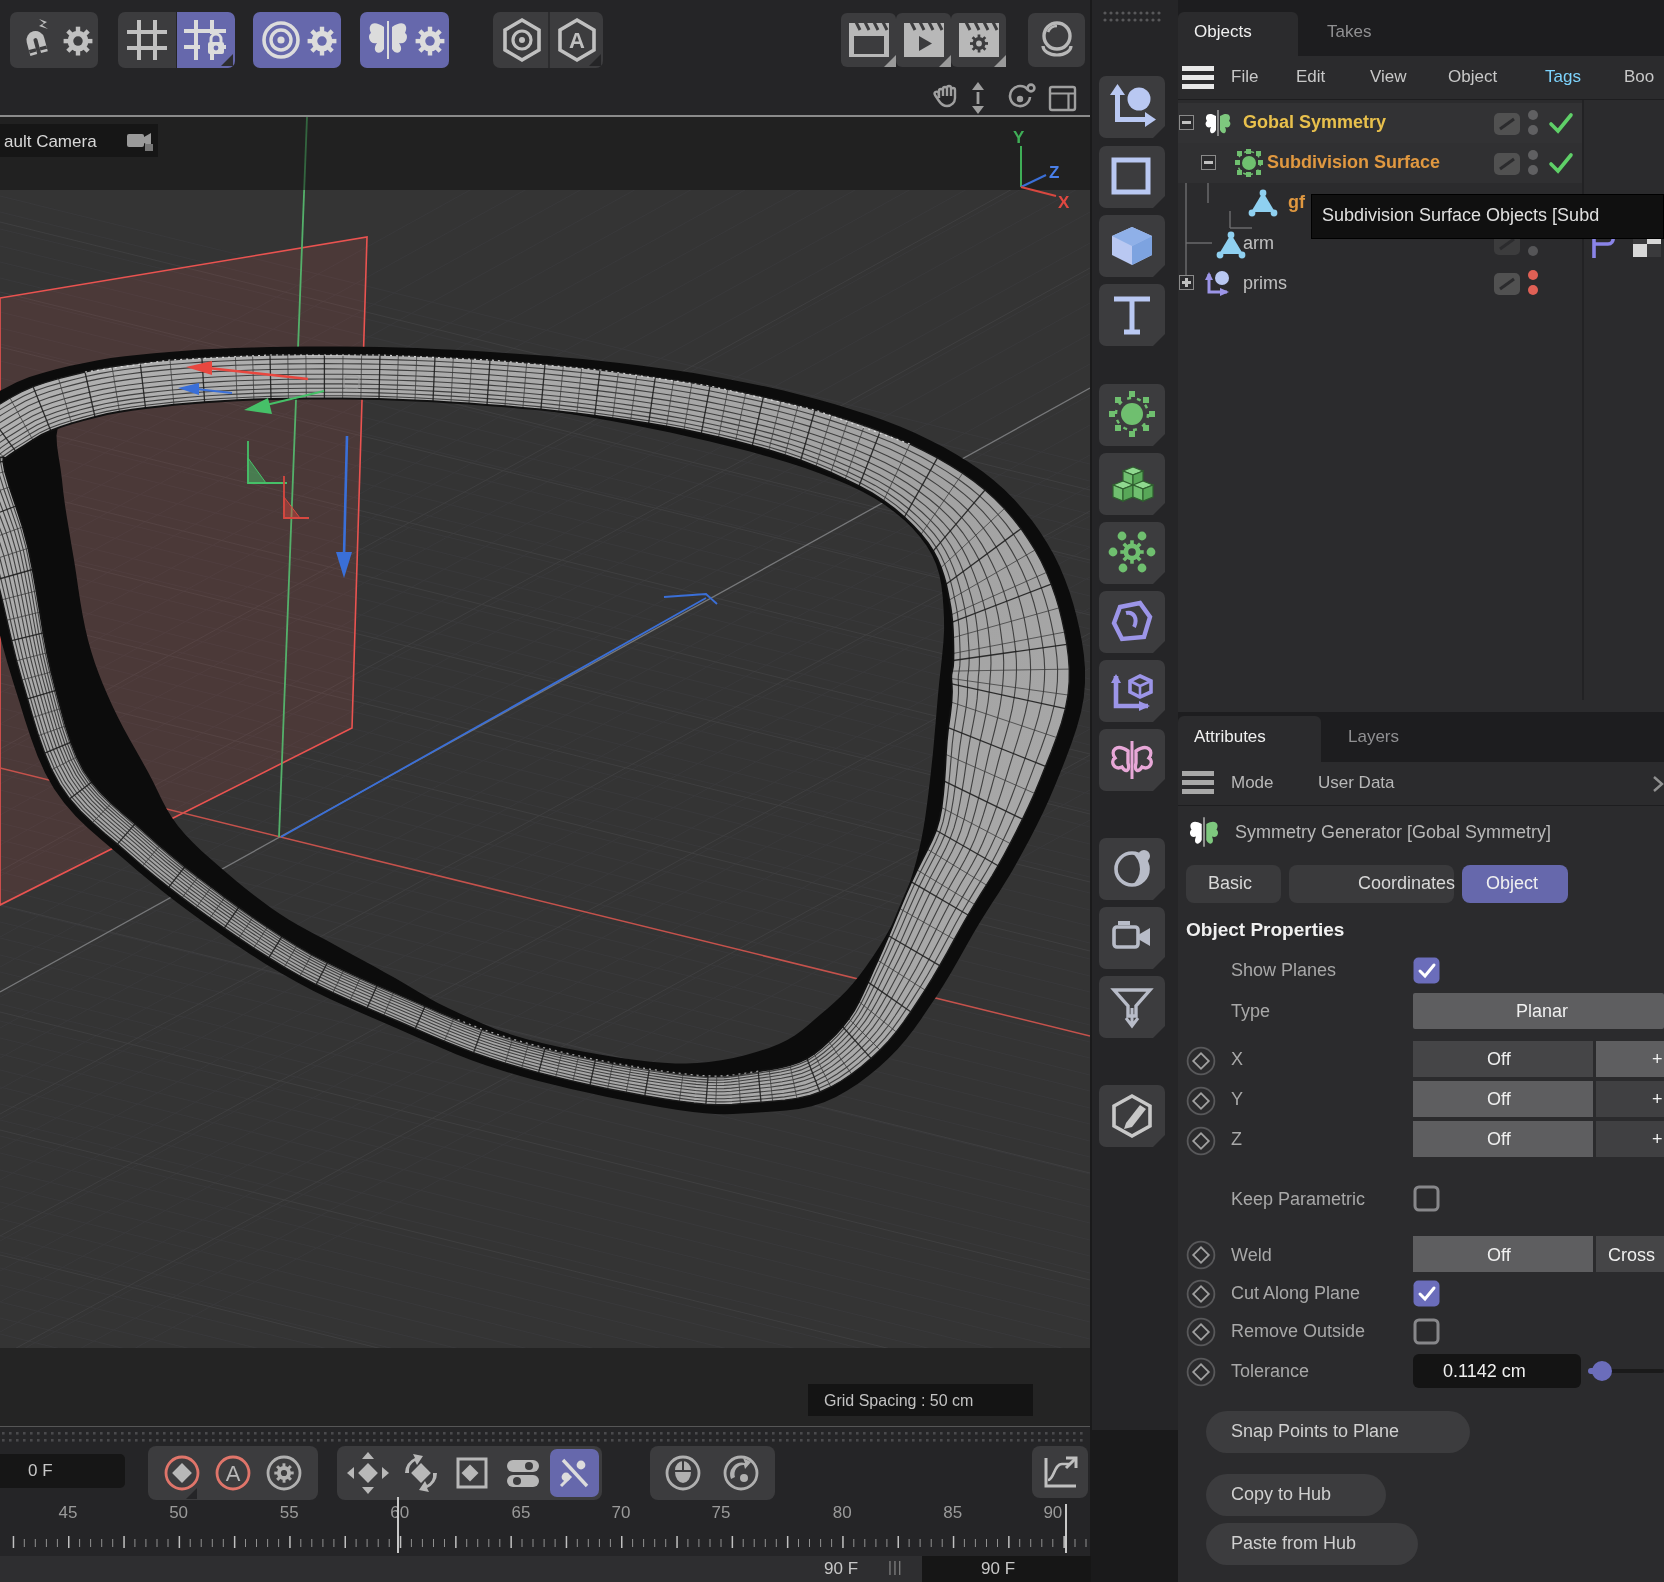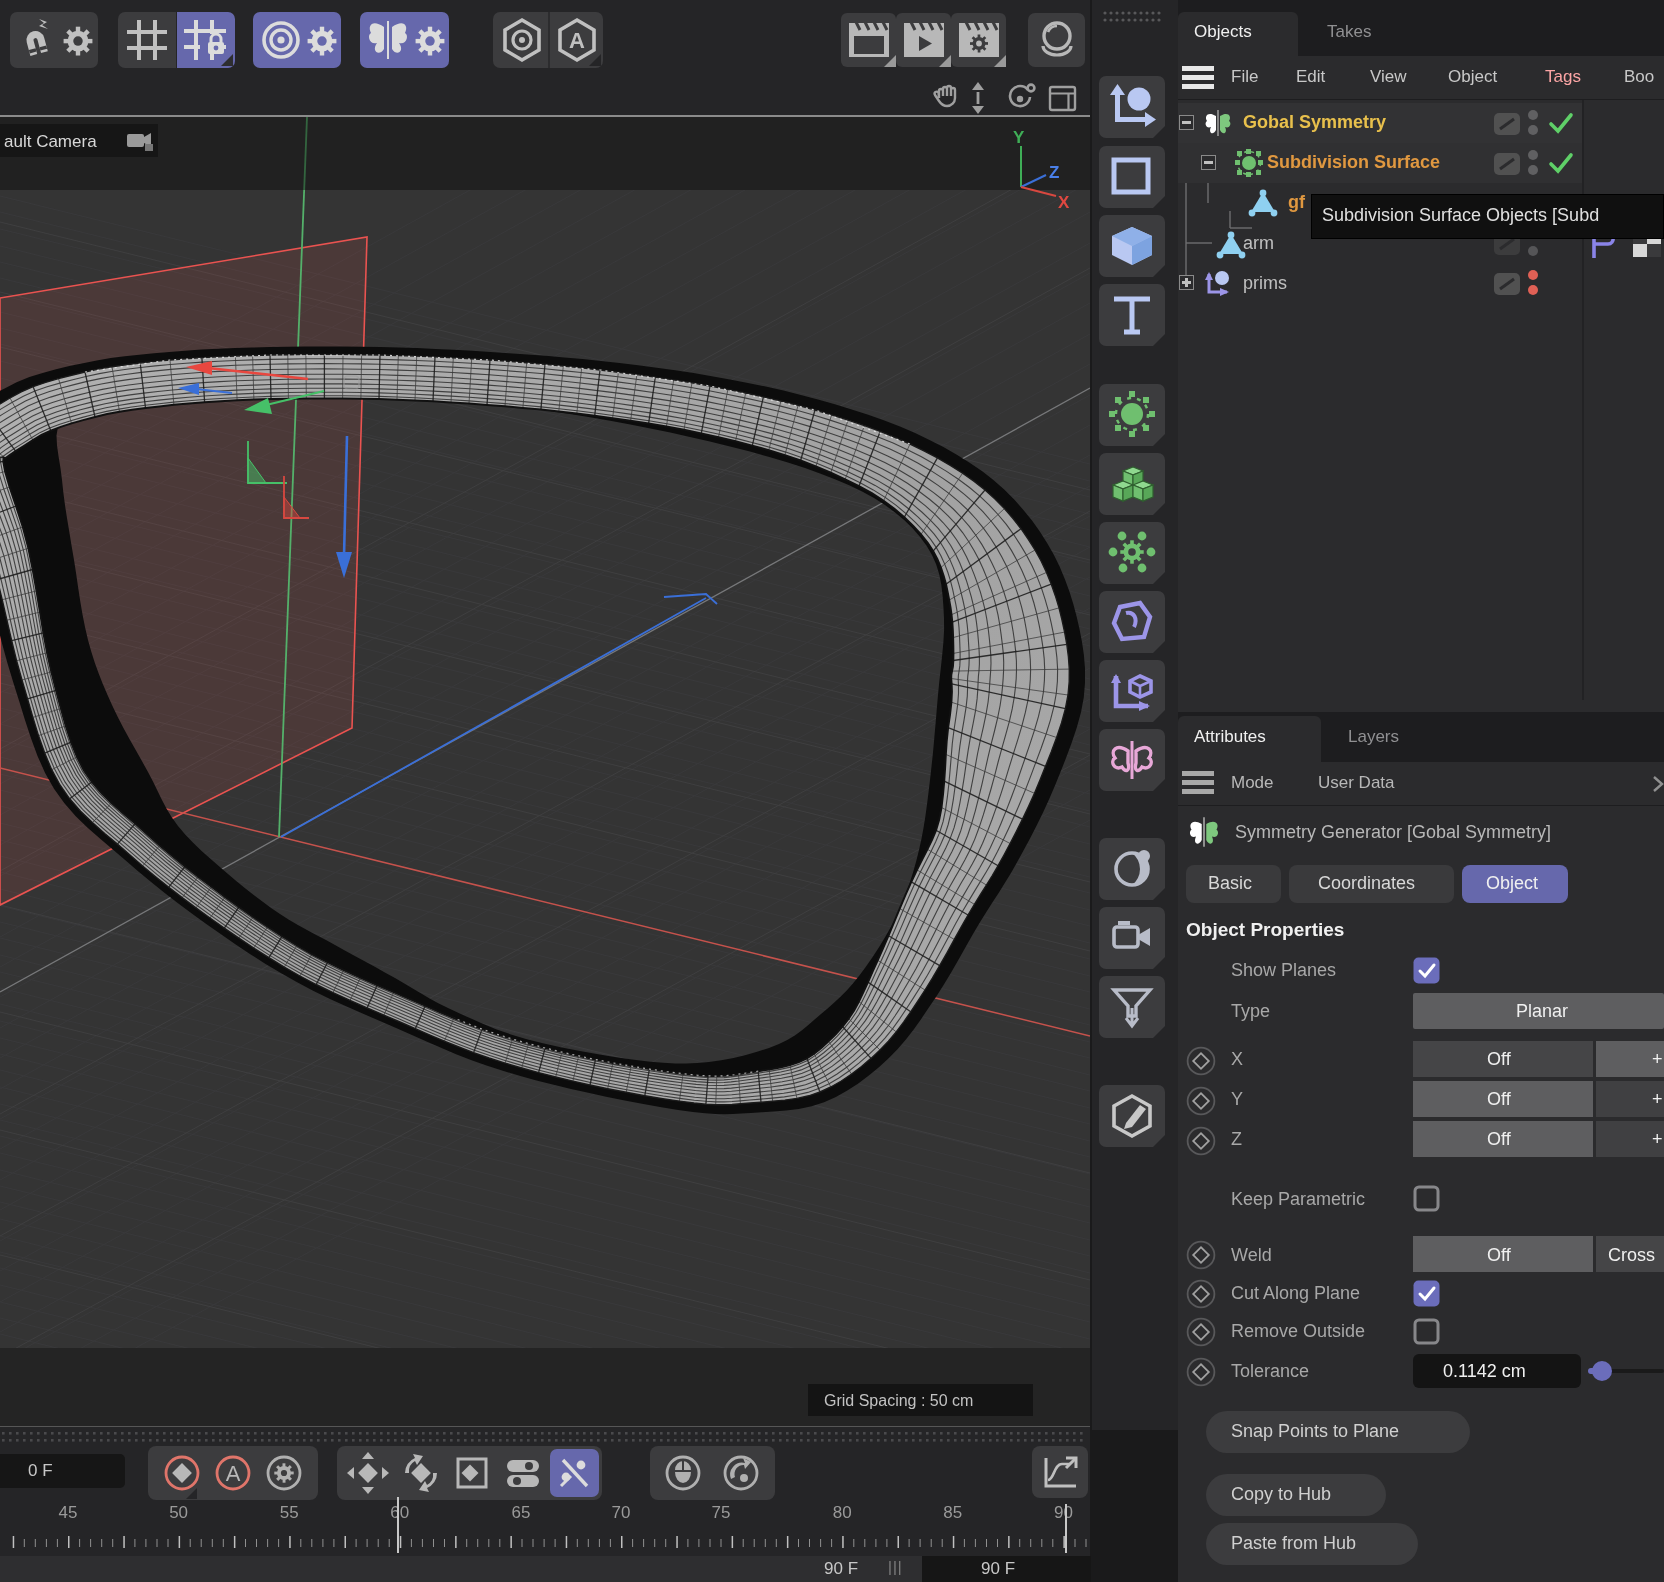--- a/index.html
+++ b/index.html
@@ -1063,21 +1063,21 @@
   </svg>
 <div class="txt" style="left:48.0px;top:1503px;width:40px;text-align:center;font-size:17px;color:#9a9a9a">45</div>
 <div class="txt" style="left:158.6px;top:1503px;width:40px;text-align:center;font-size:17px;color:#9a9a9a">50</div>
 <div class="txt" style="left:269.2px;top:1503px;width:40px;text-align:center;font-size:17px;color:#9a9a9a">55</div>
 <div class="txt" style="left:379.79999999999995px;top:1503px;width:40px;text-align:center;font-size:17px;color:#9a9a9a">60</div>
 <div class="txt" style="left:490.4px;top:1503px;width:40px;text-align:right;font-size:17px;color:#9a9a9a">65</div>
 <div class="txt" style="left:601.0px;top:1503px;width:40px;text-align:center;font-size:17px;color:#9a9a9a">70</div>
 <div class="txt" style="left:711.5999999999999px;top:1503px;width:40px;text-align:left;font-size:17px;color:#9a9a9a">75</div>
 <div class="txt" style="left:822.1999999999999px;top:1503px;width:40px;text-align:center;font-size:17px;color:#9a9a9a">80</div>
 <div class="txt" style="left:932.8px;top:1503px;width:40px;text-align:center;font-size:17px;color:#9a9a9a">85</div>
-<div class="txt" style="left:1043.4px;top:1503px;width:40px;text-align:center;font-size:17px;color:#9a9a9a">90</div>
+<div class="txt" style="left:1043.4px;top:1503px;width:40px;text-align:left;font-size:17px;color:#9a9a9a">90</div>
 <svg class="ico" style="left:0;top:1533px" width="1090" height="20" viewBox="0 0 1090 20">
     <rect x="12.7" y="3" width="1.5" height="12" fill="#c0c0c0"></rect>
     <rect x="23.8" y="6" width="1" height="8" fill="#909090"></rect>
     <rect x="34.8" y="6" width="1" height="8" fill="#909090"></rect>
     <rect x="45.9" y="6" width="1" height="8" fill="#909090"></rect>
     <rect x="56.9" y="6" width="1" height="8" fill="#909090"></rect>
     <rect x="68.0" y="3" width="1.5" height="12" fill="#c0c0c0"></rect>
     <rect x="79.1" y="6" width="1" height="8" fill="#909090"></rect>
     <rect x="90.1" y="6" width="1" height="8" fill="#909090"></rect>
     <rect x="101.2" y="6" width="1" height="8" fill="#909090"></rect>
@@ -1188,21 +1188,21 @@
 <g fill="#e8e8e8">
       <rect x="0" y="0" width="32" height="5"></rect>
       <rect x="0" y="9" width="32" height="5"></rect>
       <rect x="0" y="18" width="32" height="5"></rect>
     </g>
   </svg>
 <div class="txt" style="left:1231px;top:67px;font-size:17px;color:#c8c8c8">File</div>
 <div class="txt" style="left:1296px;top:67px;font-size:17px;color:#c8c8c8">Edit</div>
 <div class="txt" style="left:1370px;top:67px;font-size:17px;color:#c8c8c8">View</div>
 <div class="txt" style="left:1448px;top:67px;font-size:17px;color:#c8c8c8">Object</div>
-<div class="txt" style="left:1545px;top:67px;font-size:17px;color:#fca5a5">Tags</div>
+<div class="txt" style="left:1545px;top:67px;font-size:17px;color:#7dd3fc">Tags</div>
 <div class="txt" style="left:1624px;top:67px;font-size:17px;color:#c8c8c8">Boo</div>
 <div class="abs" style="left:1582px;top:100px;width:2px;height:600px;background:#222224"></div>
 <svg class="ico" style="left:1178px;top:103px" width="120" height="200" viewBox="0 0 120 200">
 <g stroke="#6e6e70" stroke-width="1.4" fill="none">
 <line x1="8" y1="28" x2="8" y2="180"></line>
 <line x1="8" y1="140" x2="34" y2="140"></line>
 <line x1="30" y1="68" x2="30" y2="100"></line>
 <line x1="52" y1="108" x2="52" y2="125"></line>
       <line x1="52" y1="125" x2="74" y2="125"></line>
 </g>
@@ -1329,21 +1329,21 @@
   </svg>
 <svg class="ico" style="left:1186px;top:815px" width="36" height="34" viewBox="0 0 30 30">
 <line x1="15" y1="2" x2="15" y2="28" stroke="#999" stroke-width="1.6"></line>
 <path d="M13 8 C5 3 1 8 4 13 C1 15 3 21 8 19 C5 25 10 28 13 22 Z" fill="#ffffff"></path>
 <path d="M17 8 C25 3 29 8 26 13 C29 15 27 21 22 19 C25 25 20 28 17 22 Z" fill="#7ec87e"></path>
   </svg>
 <div class="txt" style="left:1235px;top:822px;font-size:18px;color:#b8b8b8">Symmetry Generator [Gobal Symmetry]</div>
 <div class="abs" style="left:1186px;top:865px;width:95px;height:38px;background:#3a3a3c;border-radius:8px"></div>
 <div class="txt" style="left:1208px;top:873px;font-size:18px;color:#d8d8d8">Basic</div>
 <div class="abs" style="left:1289px;top:865px;width:165px;height:38px;background:#3a3a3c;border-radius:8px"></div>
-<div class="txt" style="left:1318px;top:873px;font-size:18px;color:#d8d8d8">Coordinates</div>
+<div class="txt" style="left:1358px;top:873px;font-size:18px;color:#d8d8d8">Coordinates</div>
 <div class="abs" style="left:1462px;top:865px;width:106px;height:38px;background:#6668ac;border-radius:8px"></div>
 <div class="txt" style="left:1486px;top:873px;font-size:18px;color:#f0f0f0">Object</div>
 <div class="txt" style="left:1186px;top:919px;font-size:19px;font-weight:bold;color:#f0f0f0">Object Properties</div>
 <div class="txt" style="left:1231px;top:960px;font-size:18px;color:#a8a8a8">Show Planes</div>
 <svg class="ico" style="left:1413px;top:957px" width="27" height="27" viewBox="0 0 27 27">
     <rect x="0.5" y="0.5" width="26" height="26" rx="5" fill="#6b6dbb"></rect>
     <path d="M7 14 L12 19 L21 8" fill="none" stroke="#fff" stroke-width="3" stroke-linecap="round"></path>
   </svg>
 <div class="txt" style="left:1231px;top:1001px;font-size:18px;color:#a8a8a8">Type</div>
 <div class="abs" style="left:1413px;top:993px;width:251px;height:36px;background:#5e5e60;border-radius:2px"></div>

